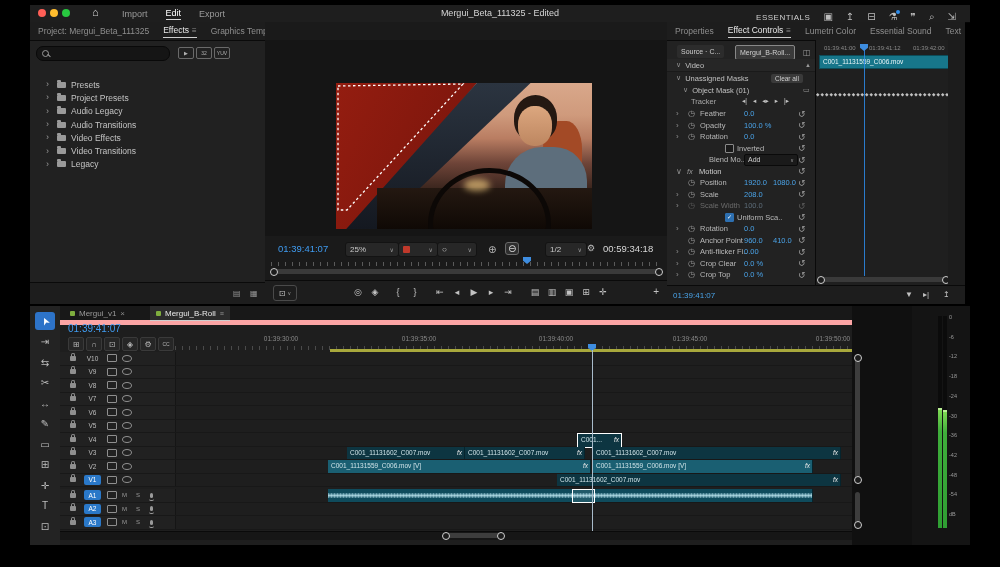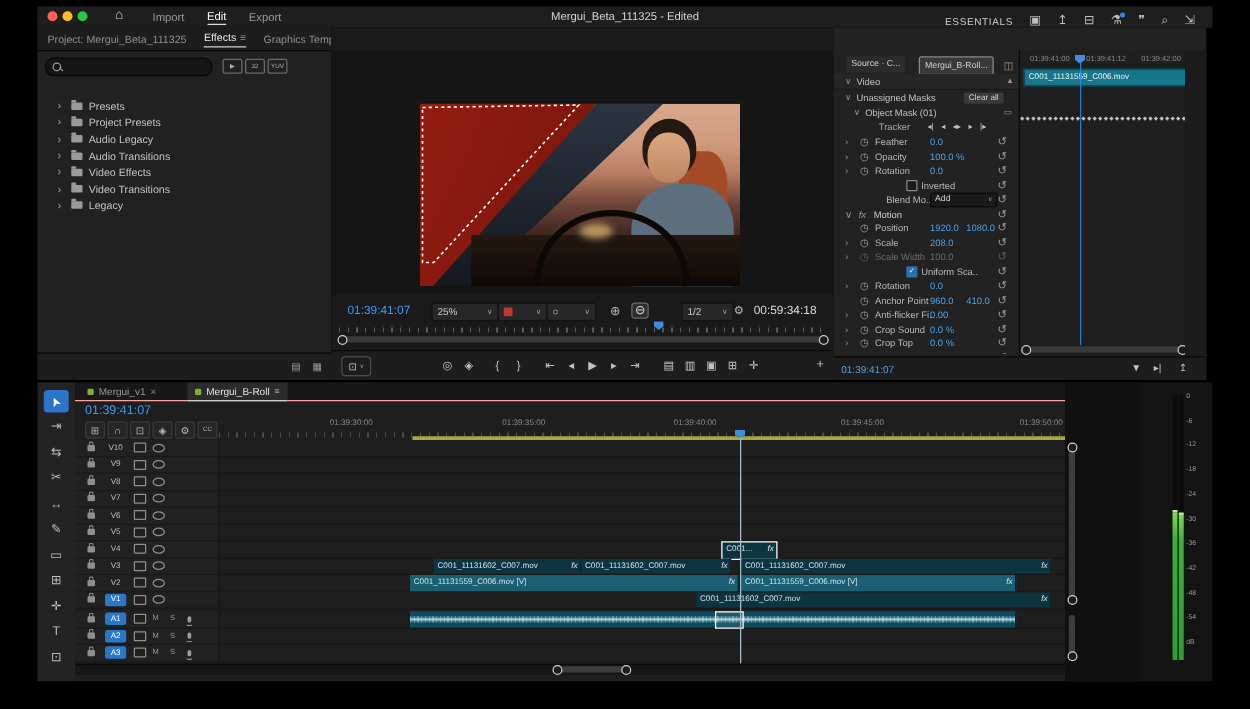--- a/index.html
+++ b/index.html
@@ -78,21 +78,21 @@
          font-size:7px;color:#d0d0d0;display:flex;align-items:center;justify-content:space-between;padding:0 3px;}
   .ec-static{height:12px;display:flex;align-items:center;font-size:7.5px;color:#c0c0c0;position:absolute;left:0;width:148px;}
   .ec-bottom{left:0;top:263px;width:298px;height:18px;background:#1d1d1d;border-top:1px solid #0a0a0a;}
   .ec-gutter{left:281px;top:18px;width:17px;height:245px;background:#1c1c1c;}
   
   .tools-strip{left:30px;top:306px;width:30px;height:239px;background:#232323;border-right:1px solid #050505;}
   .tool{position:absolute;left:5px;width:20px;height:18px;display:flex;align-items:center;justify-content:center;
         font-size:10px;color:#bdbdbd;border-radius:3px;}
   .tool.active{background:#2d73c8;color:#fff;}
   .timeline-panel{left:60px;top:306px;width:852px;height:239px;background:#1e1e1e;}
-  .tlt-tabs{left:0;top:0;width:852px;height:14px;background:#181818;border-bottom:1px solid #fca5a5;}
+  .tlt-tabs{left:0;top:0;width:852px;height:14px;background:#181818;border-bottom:5px solid #fca5a5;}
   .tlt-tab{position:absolute;top:0;height:14px;display:flex;align-items:center;gap:4px;font-size:8px;color:#9a9a9a;padding:0 6px;}
   .tlt-tab.active{background:#2b2b2b;color:#e8e8e8;border-bottom:1px solid #cfcfcf;}
   .gdot{width:5px;height:5px;border-radius:1px;background:#7fae3e;}
   .tl-tc{left:8px;top:17px;font-size:10px;color:#3f9bf0;}
   .tl-toolbar-ic{position:absolute;top:31px;width:14px;height:12px;display:flex;align-items:center;justify-content:center;
                  font-size:8px;color:#b5b5b5;border:1px solid #3a3a3a;border-radius:2px;background:#262626;}
   .ruler{left:115px;top:29px;width:737px;height:15px;}
   .ruler-ticks{position:absolute;left:0;bottom:0;width:100%;height:4px;
      background:repeating-linear-gradient(90deg,#4a4a4a 0 1px,transparent 1px 7px);}
   .ruler-lbl{position:absolute;top:0;font-size:6.5px;color:#8a8a8a;transform:translateX(-50%);white-space:nowrap;}
@@ -278,20 +278,27 @@
         <span class="tr-ic" style="left: 236px;">⇥</span>
         <span class="tr-ic" style="left: 263px;">▤</span>
         <span class="tr-ic" style="left: 280px;">▥</span>
         <span class="tr-ic" style="left: 297px;">▣</span>
         <span class="tr-ic" style="left: 314px;">⊞</span>
         <span class="tr-ic" style="left: 331px;">✛</span>
       </div>
   </div>
 
   <div class="abs ec-panel">
+    <div class="phead" id="ec-ptabs">
+        <span class="ptab">Properties</span>
+        <span class="ptab active">Effect Controls<span class="menu-g">≡</span></span>
+        <span class="ptab">Lumetri Color</span>
+        <span class="ptab">Essential Sound</span>
+        <span class="ptab">Text</span>
+      </div>
     <div id="ec-clip-tabs">
         <div class="abs ec-tab" style="left: 10px; max-width: 62px;">Source · C...</div>
         <div class="abs ec-tab sel" style="left: 68px; max-width: 62px;">Mergui_B-Roll...</div>
       </div>
     <span class="abs" style="left:136px;top:26px;font-size:8px;color:#9a9a9a">◫</span>
 
     <div class="abs ec-static" style="top:37px;background:#262626;border-bottom:1px solid #1a1a1a">
       <span style="margin-left:9px;color:#8f8f8f;font-size:7px">∨</span>
       <span style="margin-left:4px">Video</span>
       <span style="position:absolute;left:138px;font-size:6px;color:#9a9a9a">▲</span>
@@ -300,21 +307,21 @@
       <span style="margin-left:9px;color:#8f8f8f;font-size:7px">∨</span>
       <span style="margin-left:4px">Unassigned Masks</span>
       <span style="position:absolute;left:104px;background:#3a3a3a;border-radius:2px;padding:1px 4px;font-size:6.5px;color:#d0d0d0">Clear all</span>
     </div>
     <div class="abs ec-static" style="top:62px">
       <span style="margin-left:16px;color:#8f8f8f;font-size:7px">∨</span>
       <span style="margin-left:4px">Object Mask (01)</span>
       <span style="position:absolute;left:136px;font-size:7px;color:#9a9a9a">▭</span>
     </div>
     <div class="abs ec-static" style="top:73px">
-      <span style="margin-left:36px;color:#a8a8a8">Tracker</span>
+      <span style="margin-left:24px;color:#a8a8a8">Tracker</span>
       <span id="ec-tracker-btns" style="position:absolute;left:75px;display:flex;gap:6px;font-size:6.5px;color:#c2c2c2">
           <span>◂|</span>
           <span>◂</span>
           <span>◂▸</span>
           <span>▸</span>
           <span>|▸</span>
         </span>
     </div>
 
     <div class="abs ec-rows" id="ec-rows">
@@ -398,21 +405,21 @@
         <div class="ec-row" style="top: 188px;">
           <span class="ec-chev">›</span>
           <span class="ec-sw">◷</span>
           <span class="ec-lbl">Anti-flicker Fi..</span>
           <span class="ec-v1">0.00</span>
           <span class="ec-reset">↺</span>
         </div>
         <div class="ec-row" style="top: 199.5px;">
           <span class="ec-chev">›</span>
           <span class="ec-sw">◷</span>
-          <span class="ec-lbl">Crop Sound</span>
+          <span class="ec-lbl">Crop Clear</span>
           <span class="ec-v1">0.0 %</span>
           <span class="ec-reset">↺</span>
         </div>
         <div class="ec-row" style="top: 211px;">
           <span class="ec-chev">›</span>
           <span class="ec-sw">◷</span>
           <span class="ec-lbl">Crop Top</span>
           <span class="ec-v1">0.0 %</span>
           <span class="ec-reset">↺</span>
         </div>

